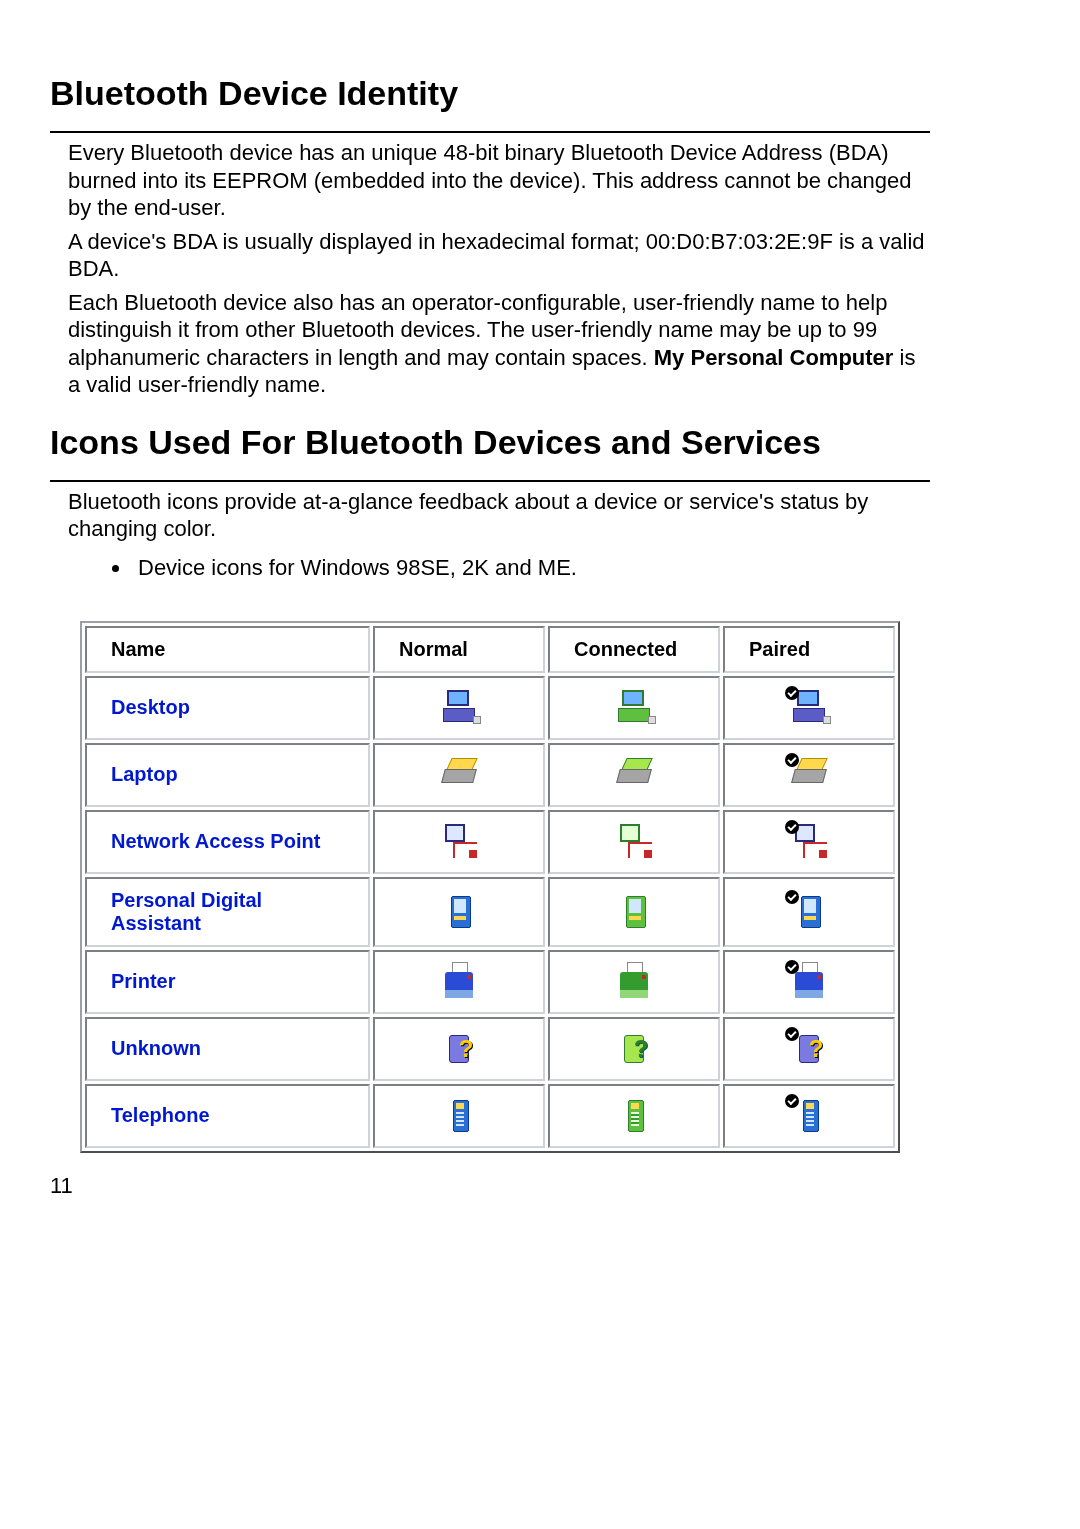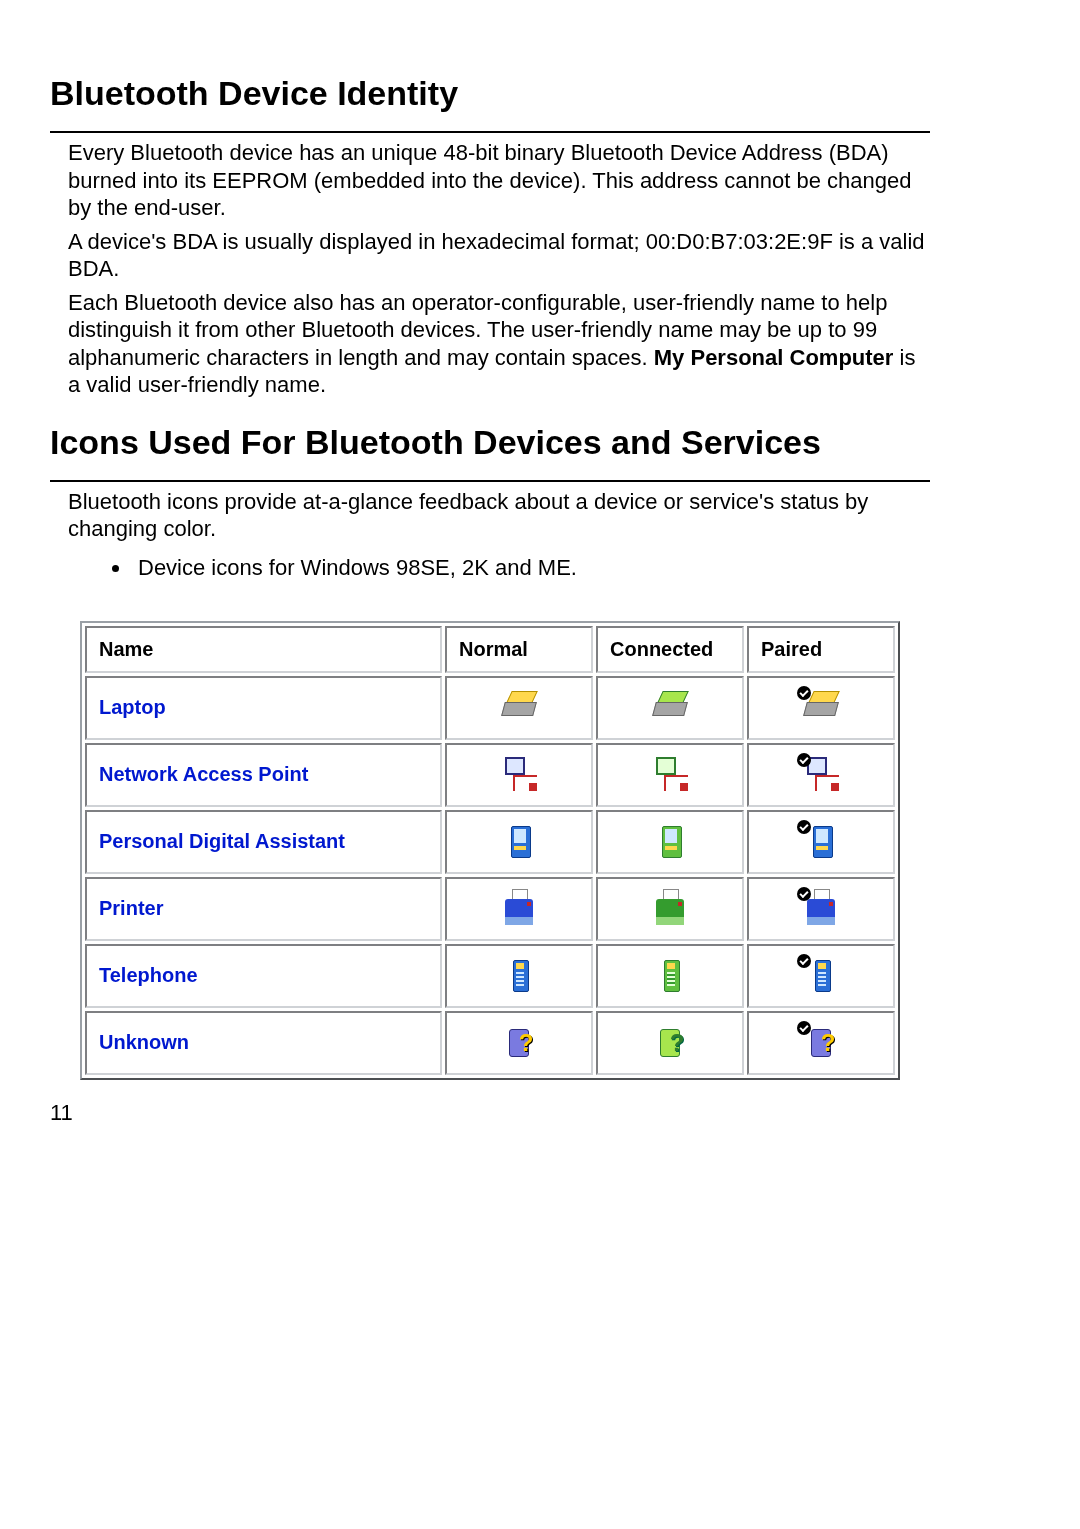--- a/index.html
+++ b/index.html
@@ -39,21 +39,21 @@
     border-collapse: separate;
     border-spacing: 3px;
     border: 2px outset #9aa0a6;
     margin: 40px auto 0 auto;
     width: 820px;
     box-sizing: border-box;
   }
   table.icon-table th,
   table.icon-table td {
     border: 2px inset #cfd2d6;
-    padding: 10px 12px;
+    padding: 10px 24px;
     text-align: left;
     vertical-align: middle;
   }
   table.icon-table th {
     font-family: "Trebuchet MS", Verdana, sans-serif;
     font-weight: bold;
     font-size: 20px;
     color: #000;
   }
   table.icon-table td.name {
@@ -262,20 +262,26 @@
   <thead>
     <tr>
       <th>Name</th>
       <th>Normal</th>
       <th>Connected</th>
       <th>Paired</th>
     </tr>
   </thead>
   <tbody id="icon-tbody">
       <tr>
+        <td class="name">Desktop</td>
+        <td class="iconcell"><span class="devicon i-desktop"><span class="glyph monitor"></span><span class="glyph tower"></span><span class="glyph mouse"></span></span></td>
+        <td class="iconcell"><span class="devicon i-desktop connected"><span class="glyph monitor"></span><span class="glyph tower"></span><span class="glyph mouse"></span></span></td>
+        <td class="iconcell"><span class="devicon i-desktop"><span class="glyph monitor"></span><span class="glyph tower"></span><span class="glyph mouse"></span><span class="paired-badge"></span></span></td>
+      </tr>
+      <tr>
         <td class="name">Laptop</td>
         <td class="iconcell"><span class="devicon i-laptop"><span class="glyph lid"></span><span class="glyph base"></span></span></td>
         <td class="iconcell"><span class="devicon i-laptop connected"><span class="glyph lid"></span><span class="glyph base"></span></span></td>
         <td class="iconcell"><span class="devicon i-laptop"><span class="glyph lid"></span><span class="glyph base"></span><span class="paired-badge"></span></span></td>
       </tr>
       <tr>
         <td class="name">Network Access Point</td>
         <td class="iconcell"><span class="devicon i-nap"><span class="glyph term"></span><span class="glyph net"></span><span class="glyph hub"></span></span></td>
         <td class="iconcell"><span class="devicon i-nap connected"><span class="glyph term"></span><span class="glyph net"></span><span class="glyph hub"></span></span></td>
         <td class="iconcell"><span class="devicon i-nap"><span class="glyph term"></span><span class="glyph net"></span><span class="glyph hub"></span><span class="paired-badge"></span></span></td>
@@ -286,27 +292,27 @@
         <td class="iconcell"><span class="devicon i-pda connected"><span class="glyph body"></span><span class="glyph screen"></span><span class="glyph btns"></span></span></td>
         <td class="iconcell"><span class="devicon i-pda"><span class="glyph body"></span><span class="glyph screen"></span><span class="glyph btns"></span><span class="paired-badge"></span></span></td>
       </tr>
       <tr>
         <td class="name">Printer</td>
         <td class="iconcell"><span class="devicon i-printer"><span class="glyph tray"></span><span class="glyph body"></span><span class="glyph led"></span><span class="glyph outbase"></span></span></td>
         <td class="iconcell"><span class="devicon i-printer connected"><span class="glyph tray"></span><span class="glyph body"></span><span class="glyph led"></span><span class="glyph outbase"></span></span></td>
         <td class="iconcell"><span class="devicon i-printer"><span class="glyph tray"></span><span class="glyph body"></span><span class="glyph led"></span><span class="glyph outbase"></span><span class="paired-badge"></span></span></td>
       </tr>
       <tr>
+        <td class="name">Unknown</td>
+        <td class="iconcell"><span class="devicon i-unk"><span class="glyph body"></span><span class="glyph q">?</span></span></td>
+        <td class="iconcell"><span class="devicon i-unk connected"><span class="glyph body"></span><span class="glyph q">?</span></span></td>
+        <td class="iconcell"><span class="devicon i-unk"><span class="glyph body"></span><span class="glyph q">?</span><span class="paired-badge"></span></span></td>
+      </tr>
+      <tr>
         <td class="name">Telephone</td>
         <td class="iconcell"><span class="devicon i-tel"><span class="glyph body"></span><span class="glyph screen"></span><span class="glyph keys"></span></span></td>
         <td class="iconcell"><span class="devicon i-tel connected"><span class="glyph body"></span><span class="glyph screen"></span><span class="glyph keys"></span></span></td>
         <td class="iconcell"><span class="devicon i-tel"><span class="glyph body"></span><span class="glyph screen"></span><span class="glyph keys"></span><span class="paired-badge"></span></span></td>
       </tr>
-      <tr>
-        <td class="name">Unknown</td>
-        <td class="iconcell"><span class="devicon i-unk"><span class="glyph body"></span><span class="glyph q">?</span></span></td>
-        <td class="iconcell"><span class="devicon i-unk connected"><span class="glyph body"></span><span class="glyph q">?</span></span></td>
-        <td class="iconcell"><span class="devicon i-unk"><span class="glyph body"></span><span class="glyph q">?</span><span class="paired-badge"></span></span></td>
-      </tr>
     </tbody>
 </table>
 
 <div class="pagenum">11</div>
 
 </body></html>

